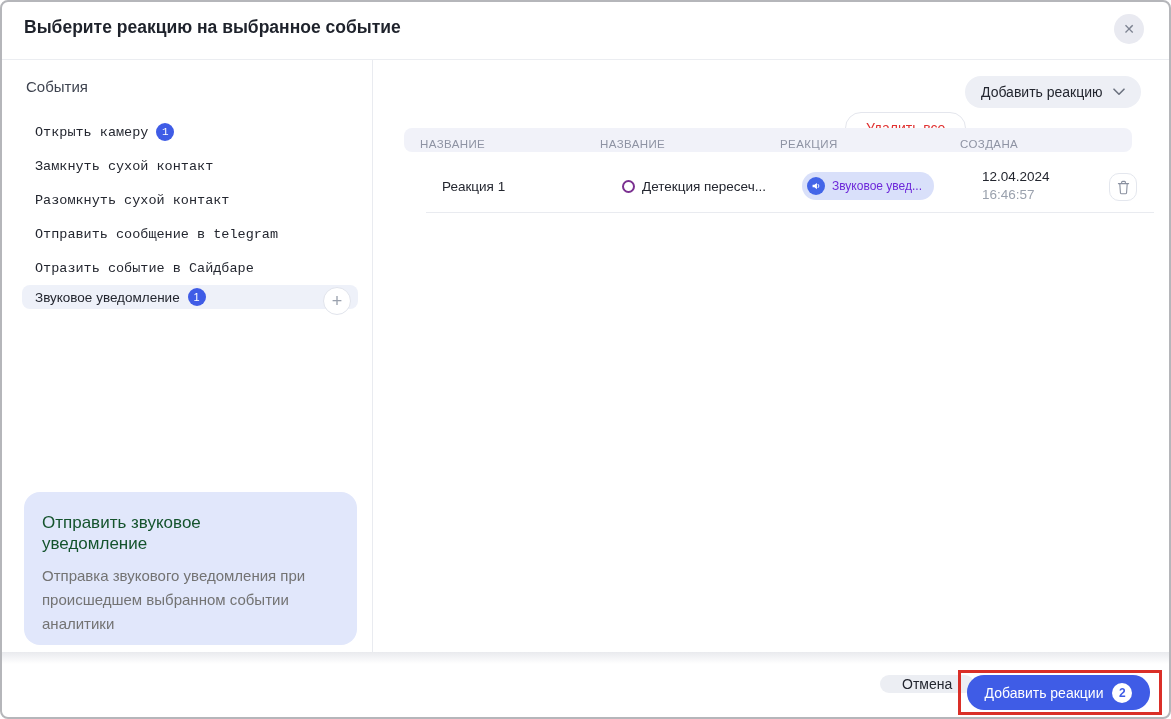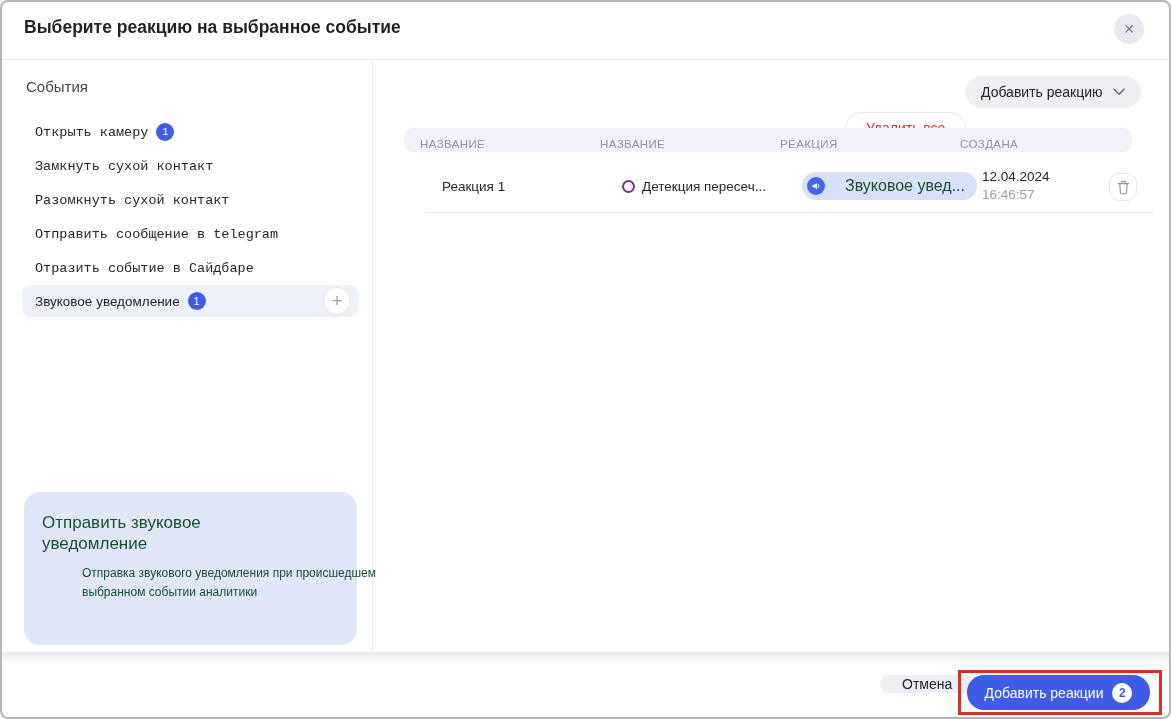--- a/index.html
+++ b/index.html
@@ -10,43 +10,43 @@
   
   .header-title{left:22px;top:15px;font-size:17.5px;font-weight:700;color:#1e222b;}
   .close-btn{left:1112px;top:12px;width:30px;height:30px;border-radius:50%;background:#e9eaf1;display:flex;align-items:center;justify-content:center;color:#7d8391;font-size:14px;font-weight:700;cursor:pointer;user-select:none;}
   .header-line{left:0;top:57px;width:100%;height:1px;background:#ebedf1;}
   .v-divider{left:370px;top:58px;width:1px;height:599px;background:#e9ebf0;}
 
   
   .sb-heading{left:24px;top:76px;font-size:15px;color:#3f4450;}
   .sb-item{left:33px;height:32px;display:flex;align-items:center;font-size:13.5px;color:#23262f;cursor:pointer;font-family:Liberation Mono, monospace;}
   .badge{display:inline-flex;align-items:center;justify-content:center;min-width:18px;height:18px;border-radius:50%;background:#3f5ce6;color:#fff;font-size:11px;margin-left:8px;}
-  .sb-selected{left:20px;top:283px;width:336px;height:32px;border-radius:8px;background:#eef1f9;display:flex;align-items:center;padding-left:13px;box-sizing:border-box;cursor:pointer;}
+  .sb-selected{left:20px;top:283px;width:336px;height:24px;border-radius:8px;background:#eef1f9;display:flex;align-items:center;padding-left:13px;box-sizing:border-box;cursor:pointer;}
   .sb-selected .label{font-size:13.5px;color:#23262f;}
   .plus-btn{position:absolute;right:7px;top:2px;width:28px;height:28px;border-radius:50%;background:#fff;border:1px solid #e1e4ec;box-sizing:border-box;display:flex;align-items:center;justify-content:center;font-size:18px;font-weight:400;color:#9aa1ae;cursor:pointer;line-height:1;}
 
   .info-box{left:22px;top:490px;width:333px;height:153px;border-radius:16px;background:#e1e7fb;box-sizing:border-box;padding:20px 18px 0 18px;}
   .info-title{font-size:17px;font-weight:400;color:#14532d;line-height:1.25;width:240px;}
-  .info-desc{font-size:12px;color:#14532d;line-height:1.6;margin-top:9px;width:300px;margin-left:40px;}
+  .info-desc{font-size:15px;color:#737373;line-height:1.6;margin-top:9px;width:300px;}
 
   
   .btn{display:flex;align-items:center;justify-content:center;box-sizing:border-box;border-radius:16px;font-size:14px;cursor:pointer;white-space:nowrap;}
   .delete-all{left:843px;top:74px;height:32px;padding:0 20px;background:#fff;border:1px solid #e4e6ed;color:#e03131;margin-top:36px;}
   .add-dd{left:963px;top:74px;height:32px;padding:0 16px;background:#edeff5;color:#23262f;}
   .add-dd svg{margin-left:10px;}
 
   
   .thead{left:402px;top:126px;width:728px;height:24px;background:#f1f2f9;border-radius:8px;}
   .th{position:absolute;top:0;height:32px;display:flex;align-items:center;font-size:11.5px;letter-spacing:.4px;color:#8e93a3;}
   .trow{left:424px;top:158px;width:728px;height:53px;border-bottom:1px solid #e9ebf0;box-sizing:border-box;}
   .cell{position:absolute;top:0;height:52px;display:flex;align-items:center;font-size:13.5px;color:#23262f;}
   .ring{width:9px;height:9px;border-radius:50%;border:2.5px solid #7b3191;margin-right:7px;flex:none;}
   .pill{height:28px;border-radius:14px;background:#d9e0fa;display:flex;align-items:center;padding:0 12px 0 5px;cursor:pointer;}
   .pill-icon{width:18px;height:18px;border-radius:50%;background:#4365e8;display:flex;align-items:center;justify-content:center;flex:none;}
-  .pill-text{color:#14532d;font-size:16px;margin-left:20px;white-space:nowrap;}
+  .pill-text{color:#6d28d9;font-size:12px;margin-left:7px;white-space:nowrap;}
   .created{flex-direction:column;align-items:flex-start!important;justify-content:center;}
   .created .date{font-size:13.5px;color:#23262f;line-height:18px;}
   .created .time{font-size:13.5px;color:#9aa1ad;line-height:18px;}
   .trash-btn{position:absolute;left:683px;top:13px;width:28px;height:28px;border-radius:10px;background:#fff;border:1px solid #e4e7ee;box-sizing:border-box;display:flex;align-items:center;justify-content:center;cursor:pointer;}
 
   
   .footer-shadow{left:0;top:650px;width:100%;height:12px;background:linear-gradient(#e9eaee,#ffffff);}
   .cancel-btn{left:878px;top:673px;height:18px;padding:0 22px;background:#eceef3;color:#23262f;border-radius:17px;}
   .primary-btn{left:965px;top:673px;width:183px;height:35px;background:#3f5ce6;color:#fff;border-radius:17px;}
   .primary-btn .count{display:inline-flex;align-items:center;justify-content:center;width:20px;height:20px;border-radius:50%;background:#fff;color:#3f5ce6;font-size:12px;font-weight:700;margin-left:9px;}

